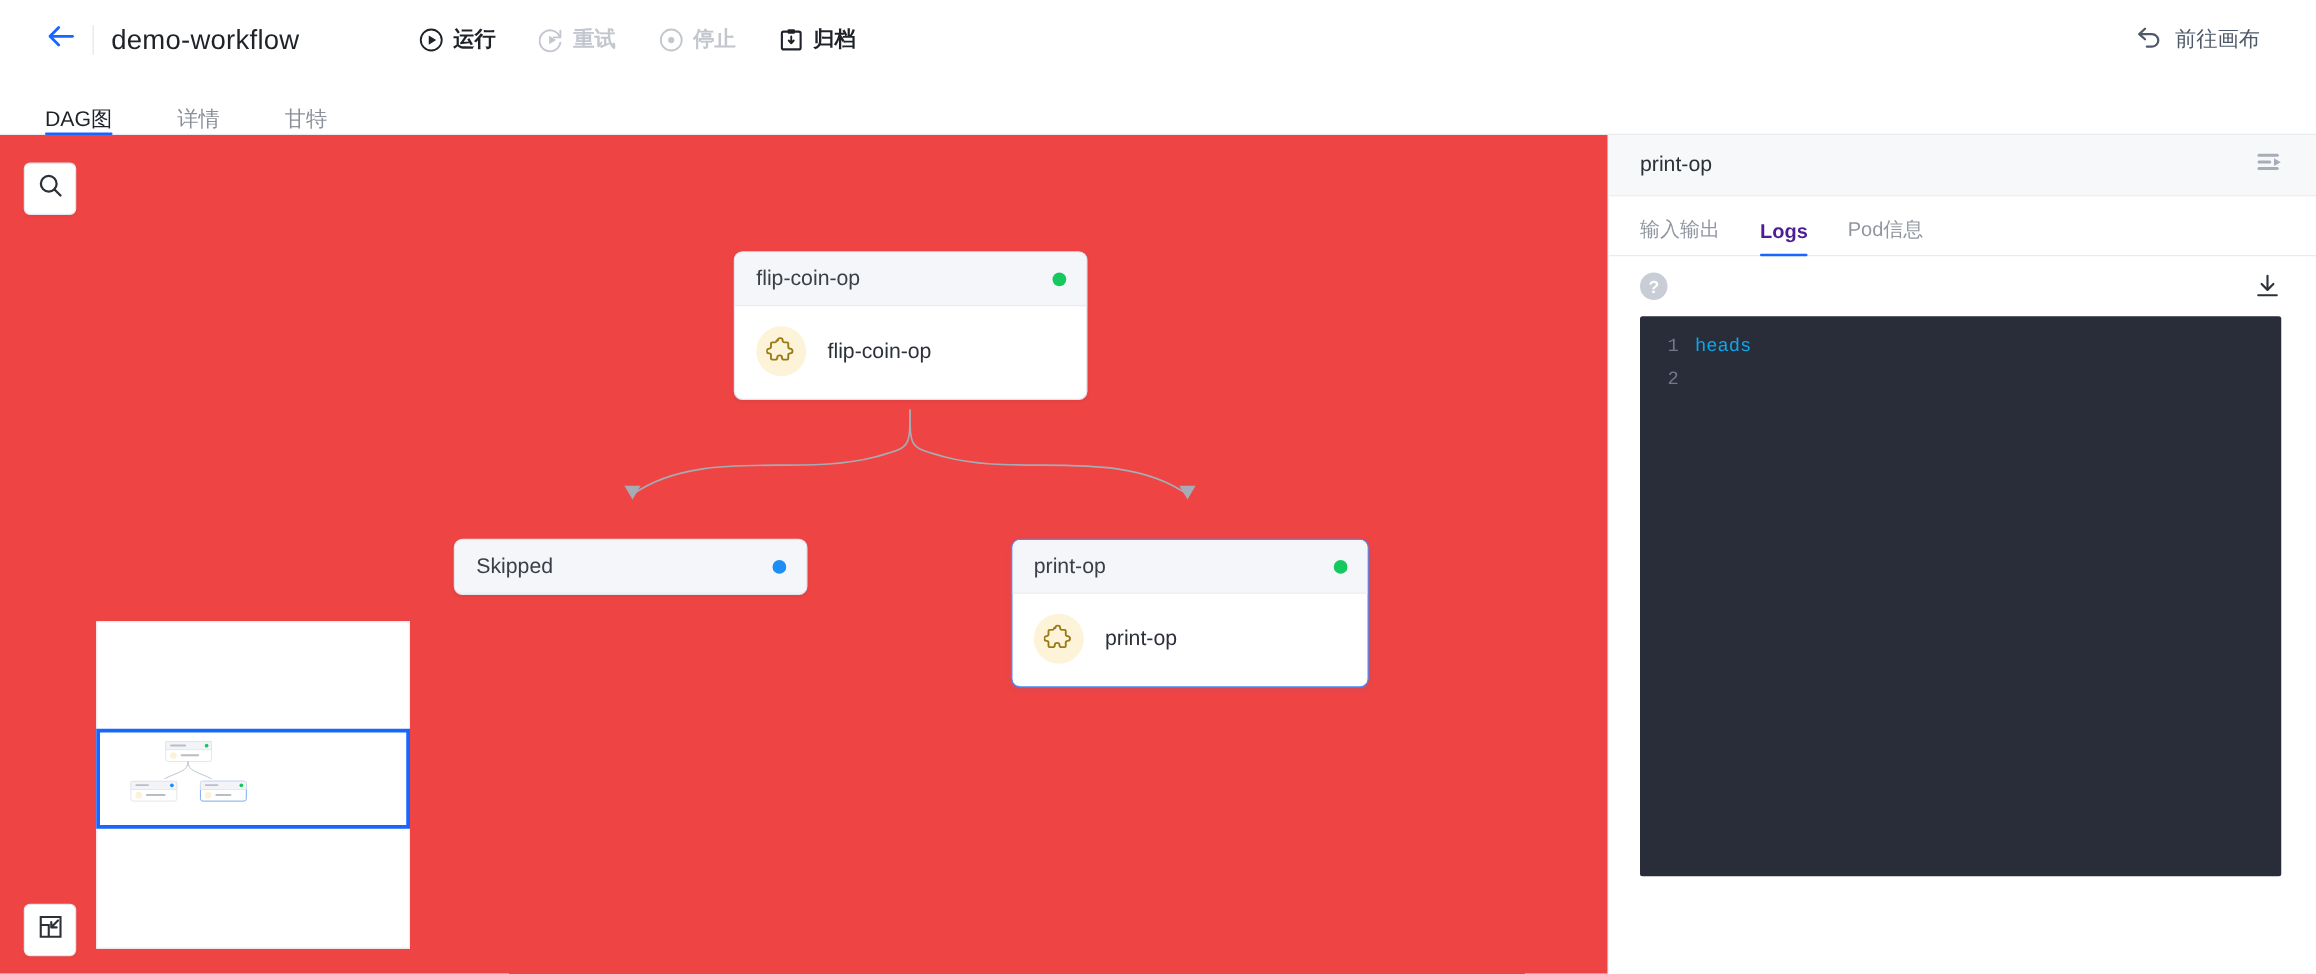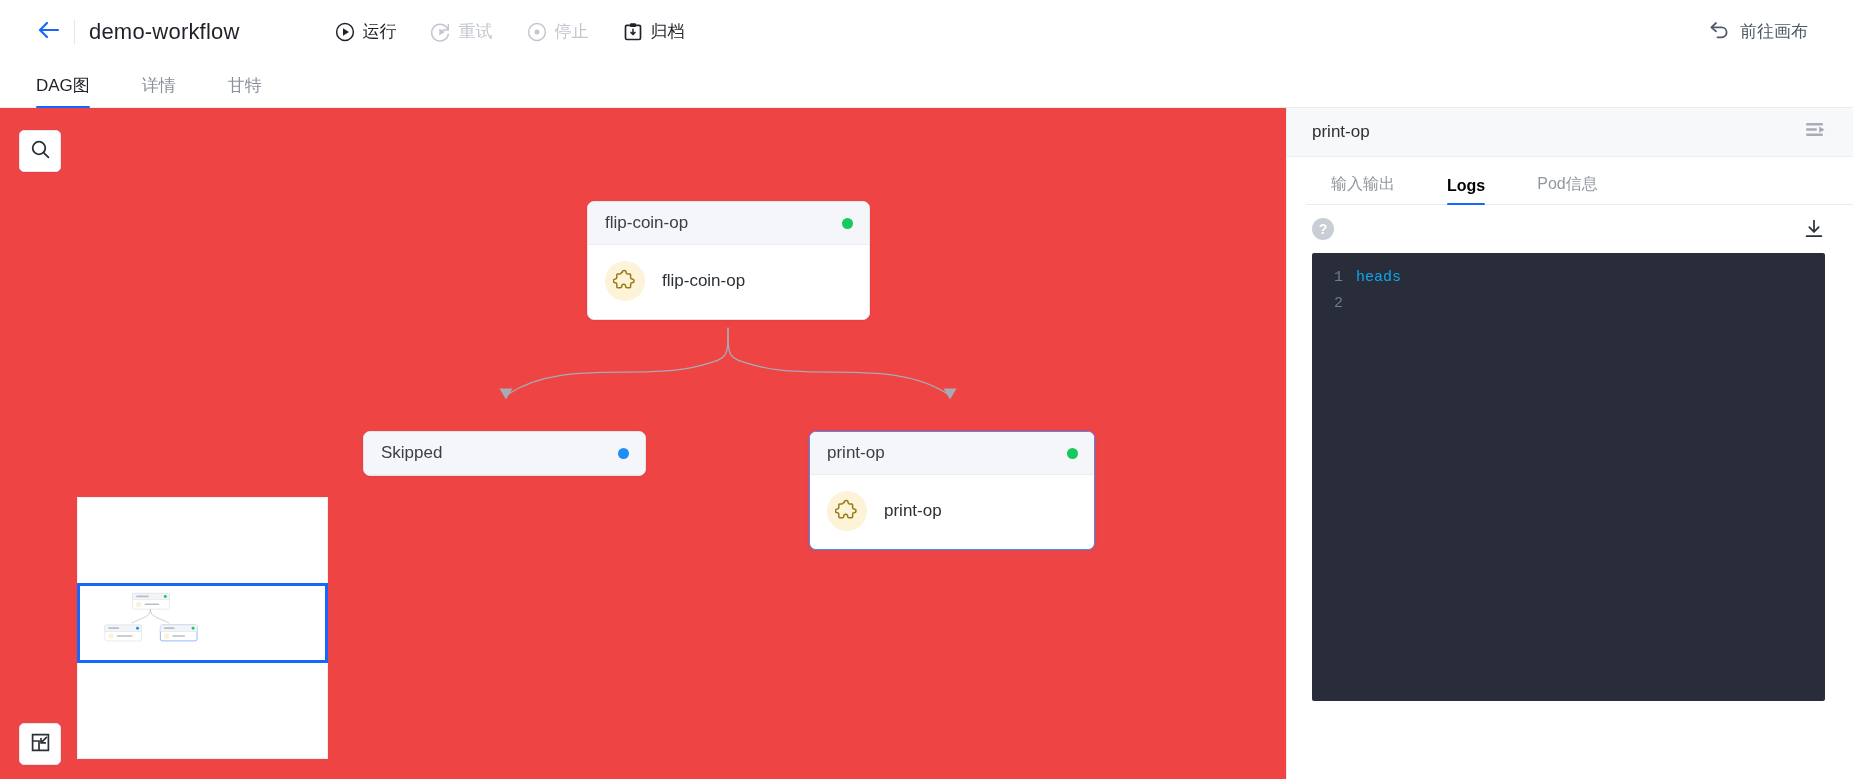--- a/index.html
+++ b/index.html
@@ -27,39 +27,39 @@
   .hdr-divider {
     width: 1px; height: 24px; background: #e4e6eb; margin: 0 14px 0 8px;
   }
   .wf-title {
     font-size: 22px; color: #1f2329; letter-spacing: .2px;
     white-space: nowrap;
   }
   .toolbar { display: flex; align-items: center; margin-left: 95px; gap: 34px; }
   .tb-item {
     display: flex; align-items: center; gap: 8px;
-    font-size: 17px; color: #1f2329; cursor: pointer; white-space: nowrap;
+    font-size: 17px; color: #1f2329; cursor: pointer; white-space: nowrap; font-weight: bold;
   }
   .tb-item.disabled { color: #c2c6ce; cursor: default; }
   .tb-item svg { display: block; }
   .go-canvas {
     position: absolute; right: 45px; top: 50%; transform: translateY(-50%);
     display: flex; align-items: flex-start; gap: 10px;
     font-size: 17px; color: #4e5969; cursor: pointer; white-space: nowrap;
   }
 
   
   .tabrow {
     height: 45px; min-height: 45px; background: #ffffff;
     border-bottom: 1px solid #e9ebef;
     display: flex; align-items: flex-end; padding-left: 36px; gap: 52px;
   }
   .tab {
     position: relative; font-size: 17px; color: #8a8f99;
-    padding-bottom: 10px; cursor: pointer; white-space: nowrap;
+    cursor: pointer; white-space: nowrap;
   }
   .tab.active { color: #1f2329; font-weight: 500; }
   .tab.active::after {
     content: ""; position: absolute; left: 0; right: 0; bottom: -1px;
     height: 2.5px; background: #1966ff; border-radius: 2px;
   }
 
   
   .body { flex: 1; display: flex; min-height: 0; position: relative; }
 
@@ -122,28 +122,28 @@
   }
   .panel-head {
     height: 49px; min-height: 49px; background: #f7f8fa;
     border-bottom: 1px solid #eceef2;
     display: flex; align-items: center; justify-content: space-between;
     padding: 0 26px 0 25px;
   }
   .panel-title { font-size: 17px; color: #2c3138; white-space: nowrap; }
   .panel-tabs {
     height: 48px; min-height: 48px;
-    display: flex; align-items: flex-end; gap: 52px;
-    padding-left: 25px; border-bottom: 1px solid #e9ebef; margin-left: 19px;
+    display: flex; align-items: flex-end; gap: 32px;
+    padding-left: 25px; border-bottom: 1px solid #e9ebef;
   }
   .ptab {
     position: relative; font-size: 16px; color: #9197a1;
     padding-bottom: 9px; cursor: pointer; white-space: nowrap;
   }
-  .ptab.active { color: #000000; font-weight: 600; }
+  .ptab.active { color: #4c1d95; font-weight: 600; }
   .ptab.active::after {
     content: ""; position: absolute; left: 0; right: 0; bottom: -1px;
     height: 2.5px; background: #1966ff; border-radius: 2px;
   }
   .log-toolbar {
     height: 48px; min-height: 48px;
     display: flex; align-items: center; justify-content: space-between;
     padding: 0 28px 0 25px;
   }
   .help-badge {

